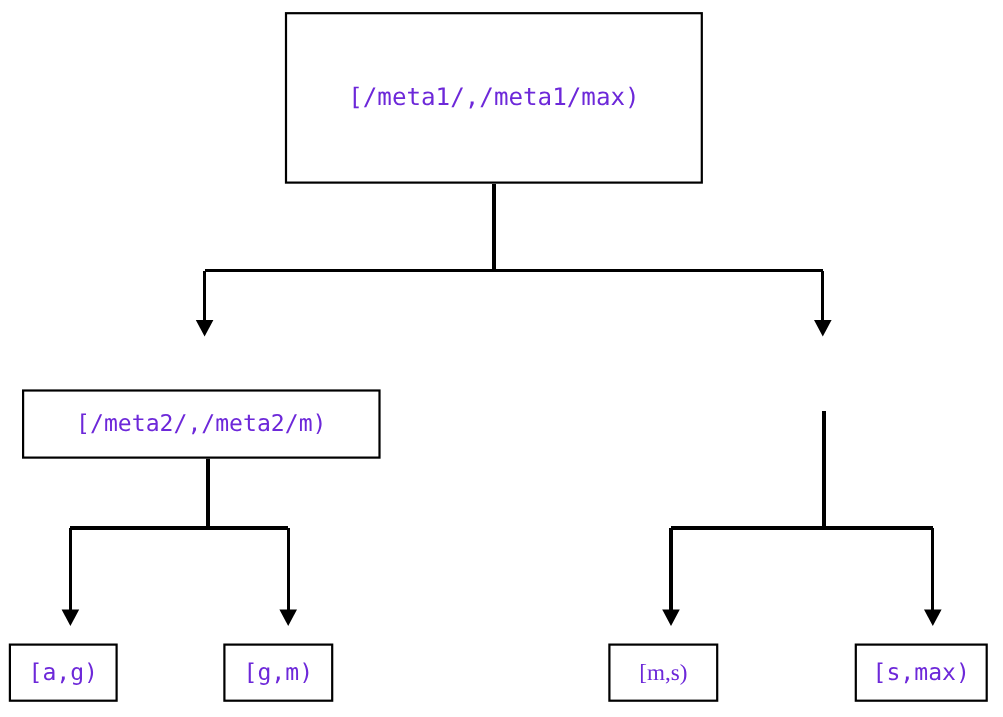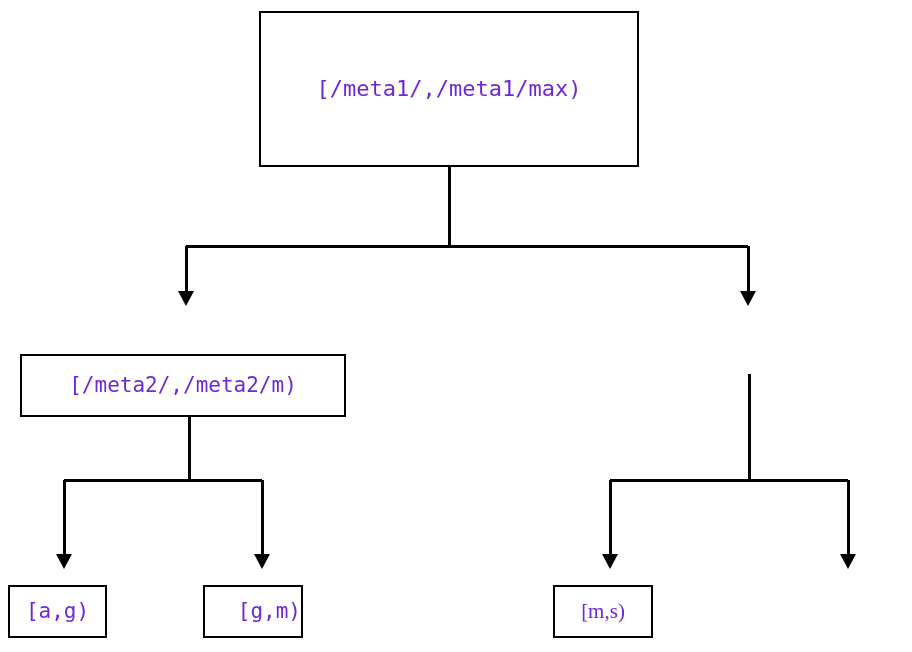--- a/index.html
+++ b/index.html
@@ -68,21 +68,20 @@
     left: 8px;
     top: 585px;
     width: 99px;
     height: 53px;
   }
   #node-leaf-1 {
     left: 203px;
     top: 585px;
     width: 100px;
     height: 53px;
-    justify-content: flex-end;
   }
   #node-leaf-2 {
     left: 553px;
     top: 585px;
     width: 100px;
     height: 53px;
     font-family: Liberation Serif, serif;
   }
   #node-leaf-3 {
     left: 777px;
@@ -141,14 +140,17 @@
   </div>
 
   <div class="node leaf" id="node-leaf-1">
     <span class="node-label">[g,m)</span>
   </div>
 
   <div class="node leaf" id="node-leaf-2">
     <span class="node-label">[m,s)</span>
   </div>
 
+  <div class="node leaf" id="node-leaf-3">
+    <span class="node-label">[s,max)</span>
+  </div>
 
 </div>
 
 </body></html>

